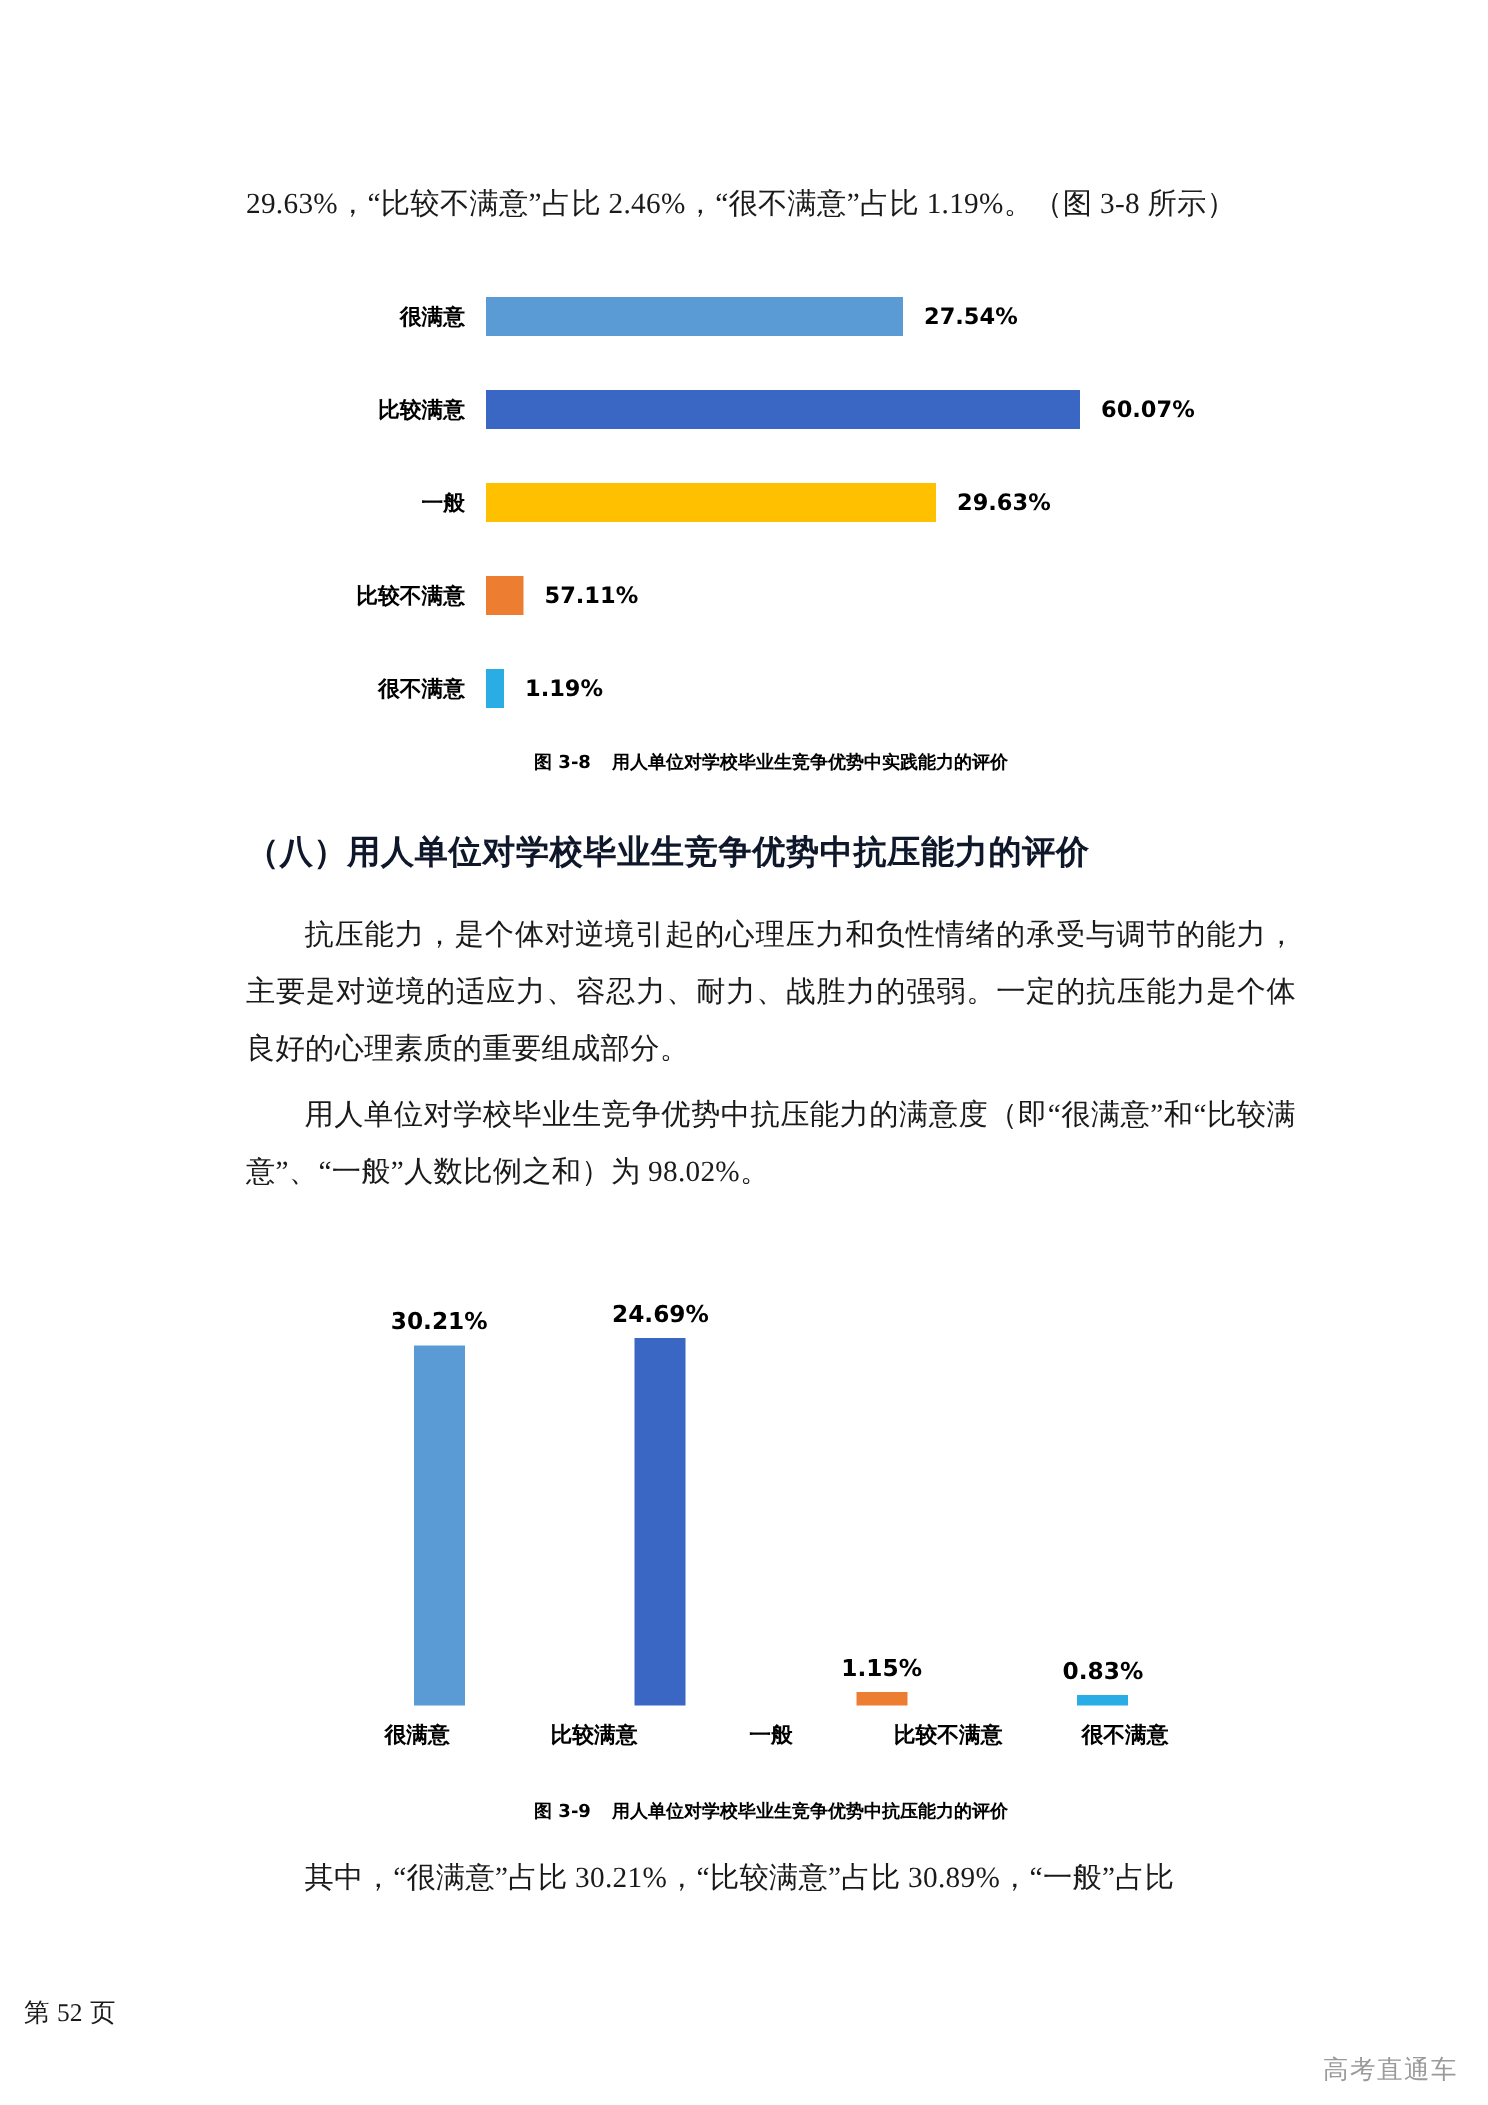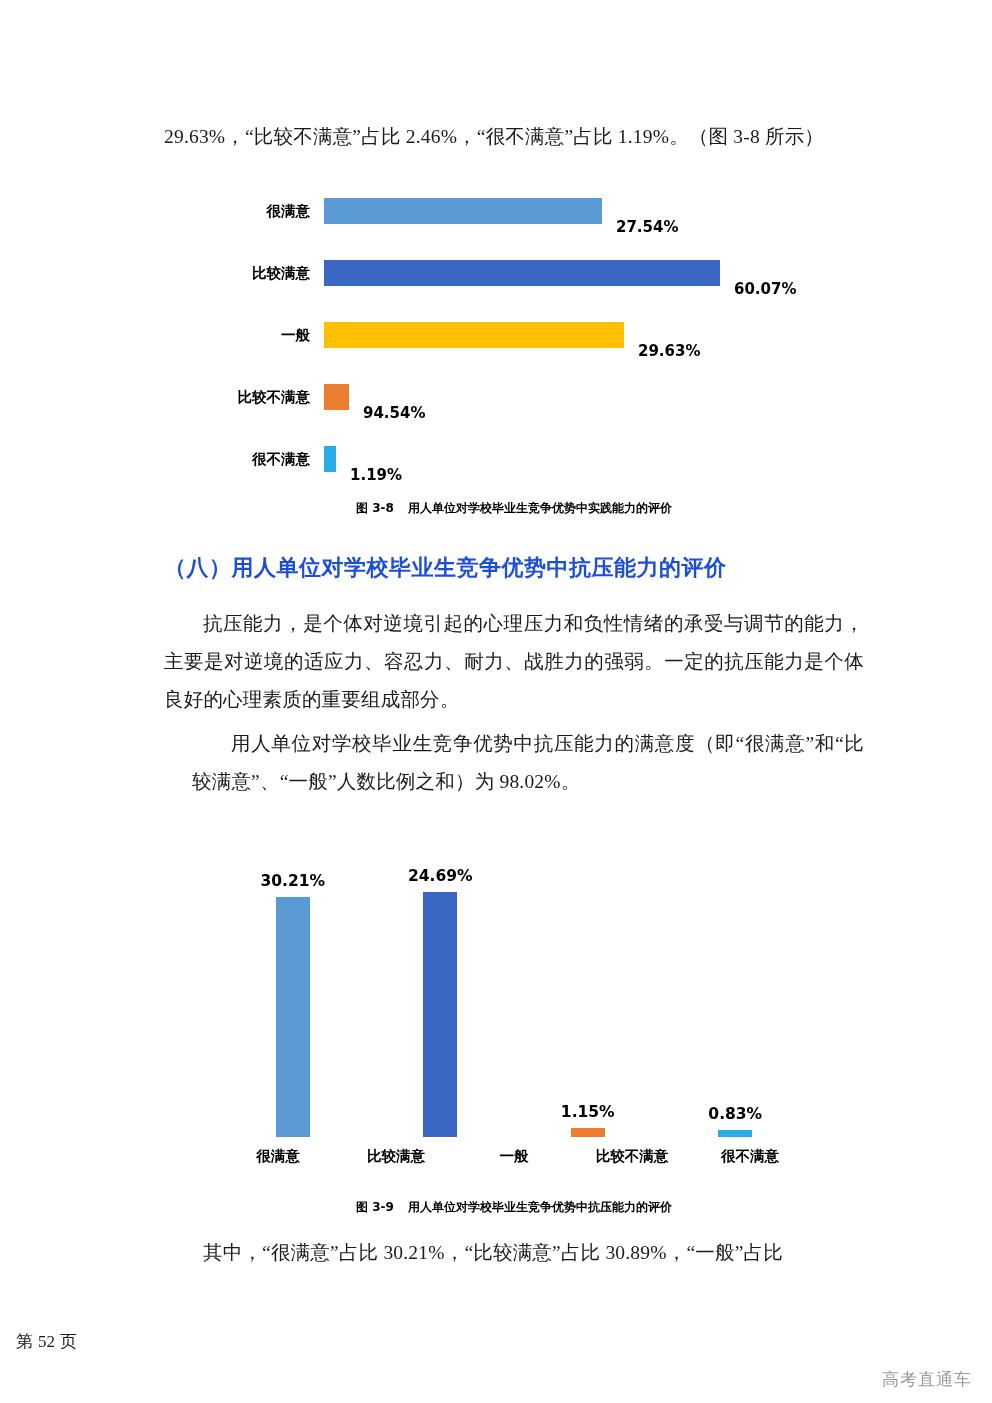--- a/index.html
+++ b/index.html
@@ -37,21 +37,21 @@
     text-align: justify;
     letter-spacing: 0.2px;
   }
   .para.indent { text-indent: 39px; }
 
   
   .section-heading {
     font-family: "DejaVu Sans", sans-serif;
     font-weight: bold;
     font-size: 22px;
-    color: #1d4ed8;
+    color: #0f172a;
     letter-spacing: 0.5px;
   }
 
   
   .fig-caption {
     font-family: "DejaVu Sans", sans-serif;
     font-weight: bold;
     font-size: 12px;
     text-align: center;
     color: #000;
@@ -93,21 +93,20 @@
   }
   .hbar-value {
     position: absolute;
     top: 50%;
     transform: translateY(-50%);
     font-family: "DejaVu Sans", sans-serif;
     font-weight: bold;
     font-size: 15px;
     color: #000;
     white-space: nowrap;
-    margin-top: 16px;
   }
 
   
   .vbar-chart {
     position: relative;
     margin-top: 16px;
     height: 360px;
   }
   .vbar-plot {
     position: relative;
@@ -208,42 +207,42 @@
         <div class="hbar-track">
           <div class="hbar-fill" style="width:300px;background:#FFC000;"></div>
           <div class="hbar-value" style="left:314px;">29.63%</div>
         </div>
       </div>
 
       <div class="hbar-row">
         <div class="hbar-label">比较不满意</div>
         <div class="hbar-track">
           <div class="hbar-fill" style="width:25px;background:#ED7D31;"></div>
-          <div class="hbar-value" style="left:39px;">94.54%</div>
+          <div class="hbar-value" style="left:39px;">57.11%</div>
         </div>
       </div>
 
       <div class="hbar-row">
         <div class="hbar-label">很不满意</div>
         <div class="hbar-track">
           <div class="hbar-fill" style="width:12px;background:#29ADE4;"></div>
           <div class="hbar-value" style="left:26px;">1.19%</div>
         </div>
       </div>
 
     </div>
 
     <div class="fig-caption" style="margin-top:10px;">
       <span class="num">图 3-8</span><span>用人单位对学校毕业生竞争优势中实践能力的评价</span>
     </div>
 
     <div class="section-heading" style="margin-top:36px;">（八）用人单位对学校毕业生竞争优势中抗压能力的评价</div>
 
     <div class="para indent" style="margin-top:22px;">抗压能力，是个体对逆境引起的心理压力和负性情绪的承受与调节的能力，主要是对逆境的适应力、容忍力、耐力、战胜力的强弱。一定的抗压能力是个体良好的心理素质的重要组成部分。</div>
-    <div class="para indent" style="margin-top:6px;margin-left:28px;">用人单位对学校毕业生竞争优势中抗压能力的满意度（即“很满意”和“比较满意”、“一般”人数比例之和）为 98.02%。</div>
+    <div class="para indent" style="margin-top:6px;">用人单位对学校毕业生竞争优势中抗压能力的满意度（即“很满意”和“比较满意”、“一般”人数比例之和）为 98.02%。</div>
 
     <div class="vbar-chart">
       <div class="vbar-plot">
 
         <div class="vbar-col">
           <div class="vbar-value">30.21%</div>
           <div class="vbar-fill" style="height:240px;background:#5B9BD5;"></div>
         </div>
 
         <div class="vbar-col">

